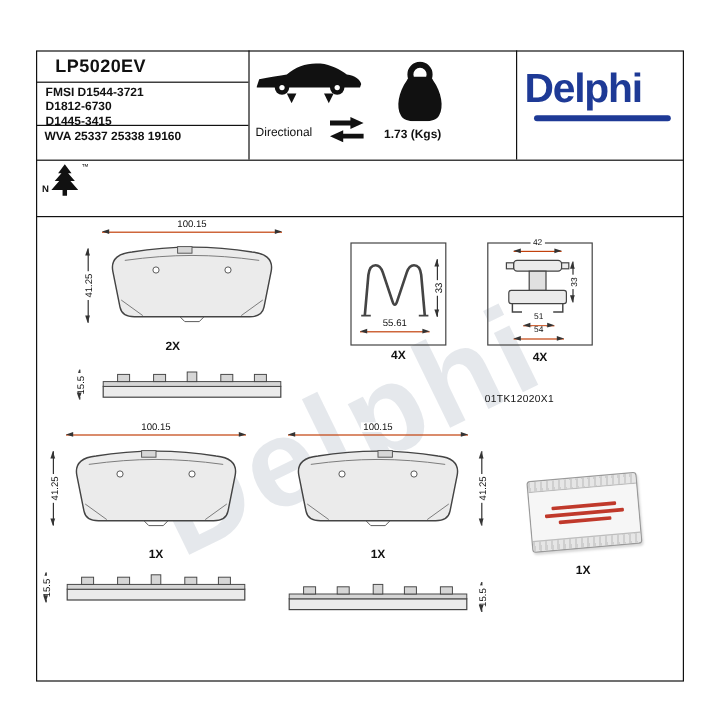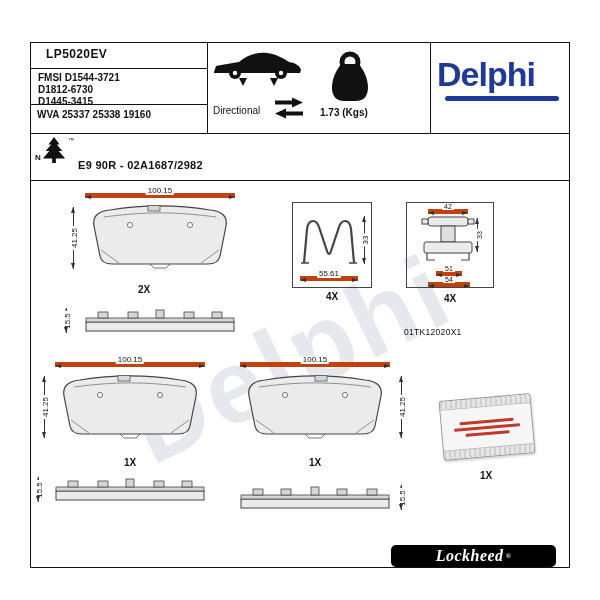--- a/index.html
+++ b/index.html
@@ -3,40 +3,40 @@
 <meta charset="utf-8">
 <style>
   html,body{margin:0;padding:0;background:#fff;}
   .page{position:relative;width:600px;height:600px;background:#fff;overflow:hidden;
         font-family:"Liberation Sans",sans-serif;color:#111;}
   .abs{position:absolute;}
   .frame{position:absolute;left:30px;top:42px;width:540px;height:526px;border:1.5px solid #111;box-sizing:border-box;}
   .hline{position:absolute;height:0;border-top:1px solid #111;}
   .vline{position:absolute;width:0;border-left:1px solid #111;}
 
-  .part-number{position:absolute;font-size:12px;font-weight:bold;letter-spacing:.4px;}
+  .part-number{position:absolute;font-size:15px;font-weight:bold;letter-spacing:.4px;}
   .ref-line{position:absolute;font-size:10px;font-weight:bold;line-height:11px;}
   .small-text{position:absolute;font-size:10px;}
   .bold{font-weight:bold;}
   .brand{position:absolute;font-size:34px;font-weight:bold;color:#1e3a96;letter-spacing:-1px;}
   .brand-underline{position:absolute;height:4.5px;background:#1e3a96;border-radius:3px;}
   .eco-letter{position:absolute;font-size:8px;font-weight:bold;}
   .eco-tm{position:absolute;font-size:6px;}
   .approval{position:absolute;font-size:11px;font-weight:bold;letter-spacing:.3px;}
 
   .watermark{position:absolute;left:10px;top:300px;width:560px;text-align:center;white-space:nowrap;
              font-size:104px;font-weight:bold;letter-spacing:4px;color:rgba(96,110,135,0.16);
              transform:rotate(-26deg);pointer-events:none;}
 
   .draw-box{position:absolute;border:1px solid #444;box-sizing:border-box;}
   .qty{position:absolute;font-size:10px;font-weight:bold;width:24px;text-align:center;}
   .tiny-ref{position:absolute;font-size:8.5px;letter-spacing:.3px;margin-top:20px;}
 
   
-  .hdim{position:absolute;height:0;border-top:5px solid #c2410c;}
+  .hdim{position:absolute;height:0;border-top:1px solid #c2410c;}
   .hdim::before{content:"";position:absolute;left:0;top:-3px;width:0;height:0;
       border-top:2.5px solid transparent;border-bottom:2.5px solid transparent;border-right:6px solid #333;}
   .hdim::after{content:"";position:absolute;right:0;top:-3px;width:0;height:0;
       border-top:2.5px solid transparent;border-bottom:2.5px solid transparent;border-left:6px solid #333;}
   .vdim{position:absolute;width:0;border-left:1px solid #333;}
   .vdim::before{content:"";position:absolute;top:0;left:-3px;width:0;height:0;
       border-left:2.5px solid transparent;border-right:2.5px solid transparent;border-bottom:6px solid #333;}
   .vdim::after{content:"";position:absolute;bottom:0;left:-3px;width:0;height:0;
       border-left:2.5px solid transparent;border-right:2.5px solid transparent;border-top:6px solid #333;}
   .dim-label{font-size:8px;line-height:1;background:#fff;padding:0 2px;color:#111;white-space:nowrap;}
@@ -153,21 +153,20 @@
   <div class="small-text bold" style="left:320px;top:107px">1.73 (Kgs)</div>
 
   <div class="brand" style="left:437px;top:55px">Delphi</div>
   <div class="brand-underline" style="left:445px;top:96px;width:114px"></div>
 
   <svg class="abs" style="left:40px;top:136px" width="28" height="28">
       <use href="#tree-icon"></use>
     </svg>
   <div class="eco-letter" style="left:35px;top:153px">N</div>
   <div class="eco-tm" style="left:68px;top:137px">™</div>
-  <div class="approval" style="left:78px;top:159px">E9 90R - 02A1687/2982</div>
 
   <div class="hdim" style="left:85px;top:193px;width:150px">
     <span class="dim-label">100.15</span>
   </div>
   <div class="vdim" style="left:73px;top:207px;height:62px">
     <span class="dim-label">41.25</span>
   </div>
   <svg class="abs" style="left:84px;top:202px" width="152" height="70">
       <use href="#pad-front"></use>
     </svg>
@@ -248,18 +247,14 @@
     <div class="sachet-crimp"></div>
     <div class="sachet-body">
       <div class="sachet-line w1"></div>
       <div class="sachet-line w2"></div>
       <div class="sachet-line w3"></div>
     </div>
     <div class="sachet-crimp bottom"></div>
   </div>
   <div class="qty" style="left:474px;top:470px">1X</div>
 
-  <div class="lockheed">
-    <span>Lockheed</span>
-      <sup>®</sup>
-  </div>
 
 </div>
 
 </body></html>

